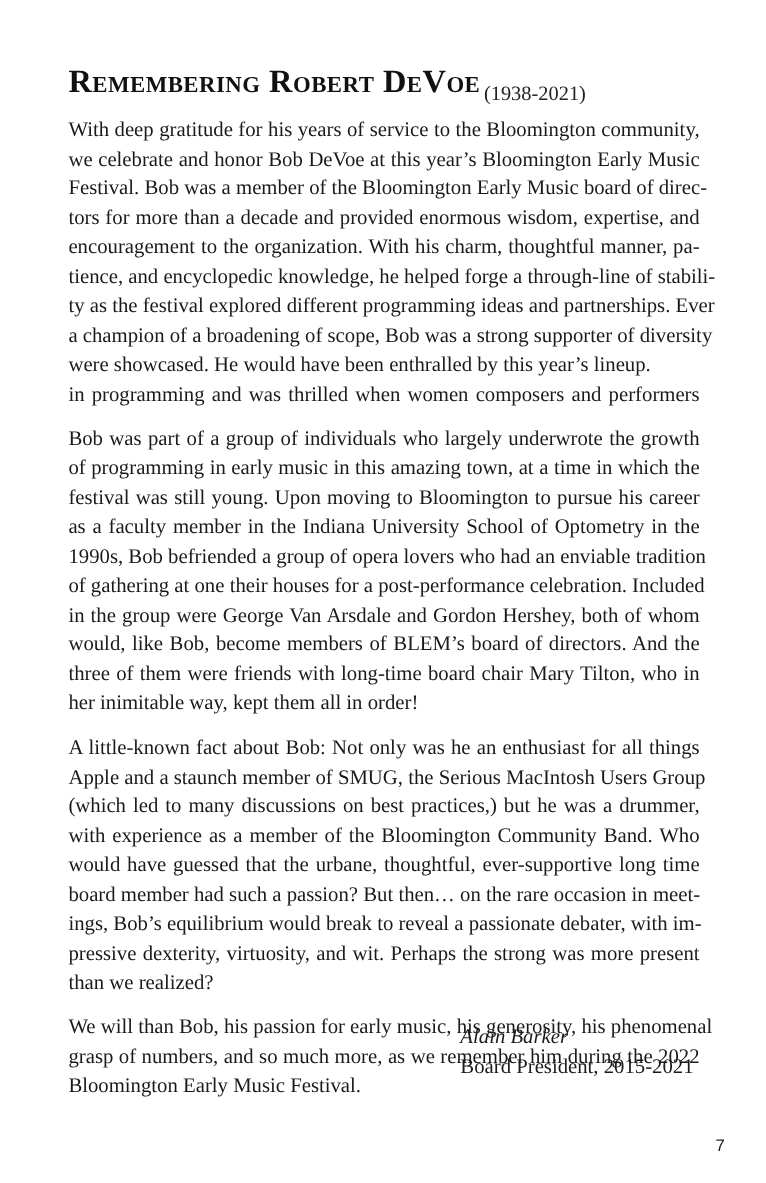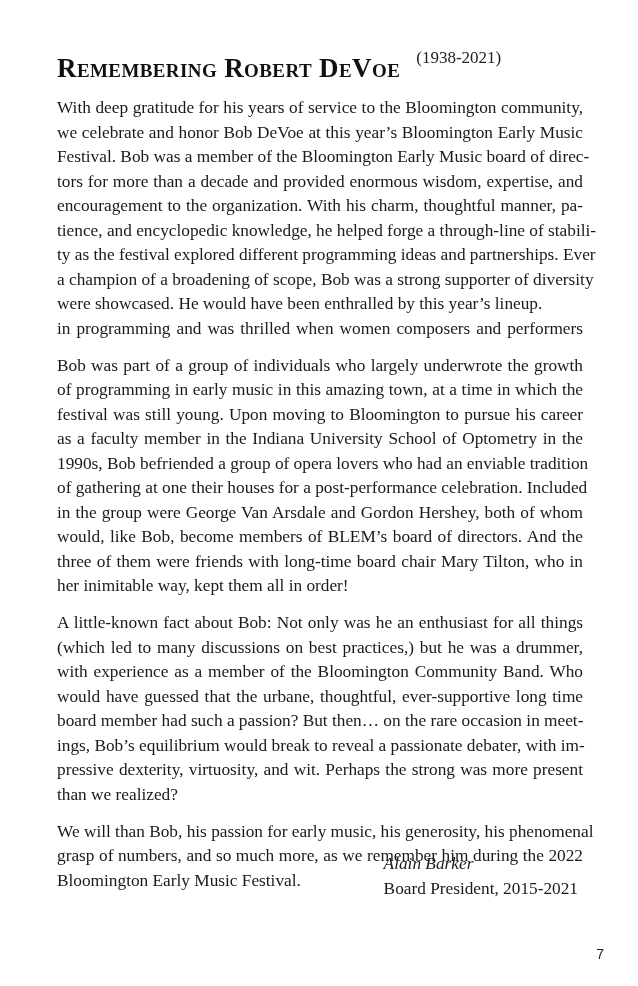--- a/index.html
+++ b/index.html
@@ -16,38 +16,38 @@
       font-family: "Liberation Serif", "DejaVu Serif", serif;
     }
     .page {
       position: absolute;
       left: 57px;
       top: 48px;
       width: 526px;
     }
     .title-row {
       display: flex;
-      align-items: flex-start;
+      align-items: flex-end;
       white-space: nowrap;
       margin: 0 0 8px 0;
       height: 40px;
     }
     .title {
       font-family: "Liberation Serif", "DejaVu Serif", serif;
       font-weight: bold;
       font-size: 27px;
       font-variant: small-caps;
       letter-spacing: 0.4px;
       color: #111111;
       margin: 0;
       line-height: 40px;
     }
     .title-dates {
       font-size: 17px;
-      margin-left: 16px;
+      margin-left: 3px;
       color: #222222;
     }
     .para {
       font-size: 17.3px;
       line-height: 24.5px;
       text-align: justify;
       margin: 0 0 12.5px 0;
       hyphens: manual;
     }
     .para .ln {
@@ -112,20 +112,21 @@
     <span class="ln">1990s, Bob befriended a group of opera lovers who had an enviable tradition</span>
     <span class="ln">of gathering at one their houses for a post-performance celebration. Included</span>
     <span class="ln">in the group were George Van Arsdale and Gordon Hershey, both of whom</span>
     <span class="ln">would, like Bob, become members of BLEM’s board of directors. And the</span>
     <span class="ln">three of them were friends with long-time board chair Mary Tilton, who in</span>
     <span class="ln last">her inimitable way, kept them all in order!</span>
   </p>
 
   <p class="para">
     <span class="ln">A little-known fact about Bob: Not only was he an enthusiast for all things</span>
+    <span class="ln">Apple and a staunch member of SMUG, the Serious MacIntosh Users Group</span>
     <span class="ln">(which led to many discussions on best practices,) but he was a drummer,</span>
     <span class="ln">with experience as a member of the Bloomington Community Band. Who</span>
     <span class="ln">would have guessed that the urbane, thoughtful, ever-supportive long time</span>
     <span class="ln">board member had such a passion?  But then… on the rare occasion in meet-</span>
     <span class="ln">ings, Bob’s equilibrium would break to reveal a passionate debater, with im-</span>
     <span class="ln">pressive dexterity, virtuosity, and wit. Perhaps the strong was more present</span>
     <span class="ln last">than we realized?</span>
   </p>
 
   <p class="para">

